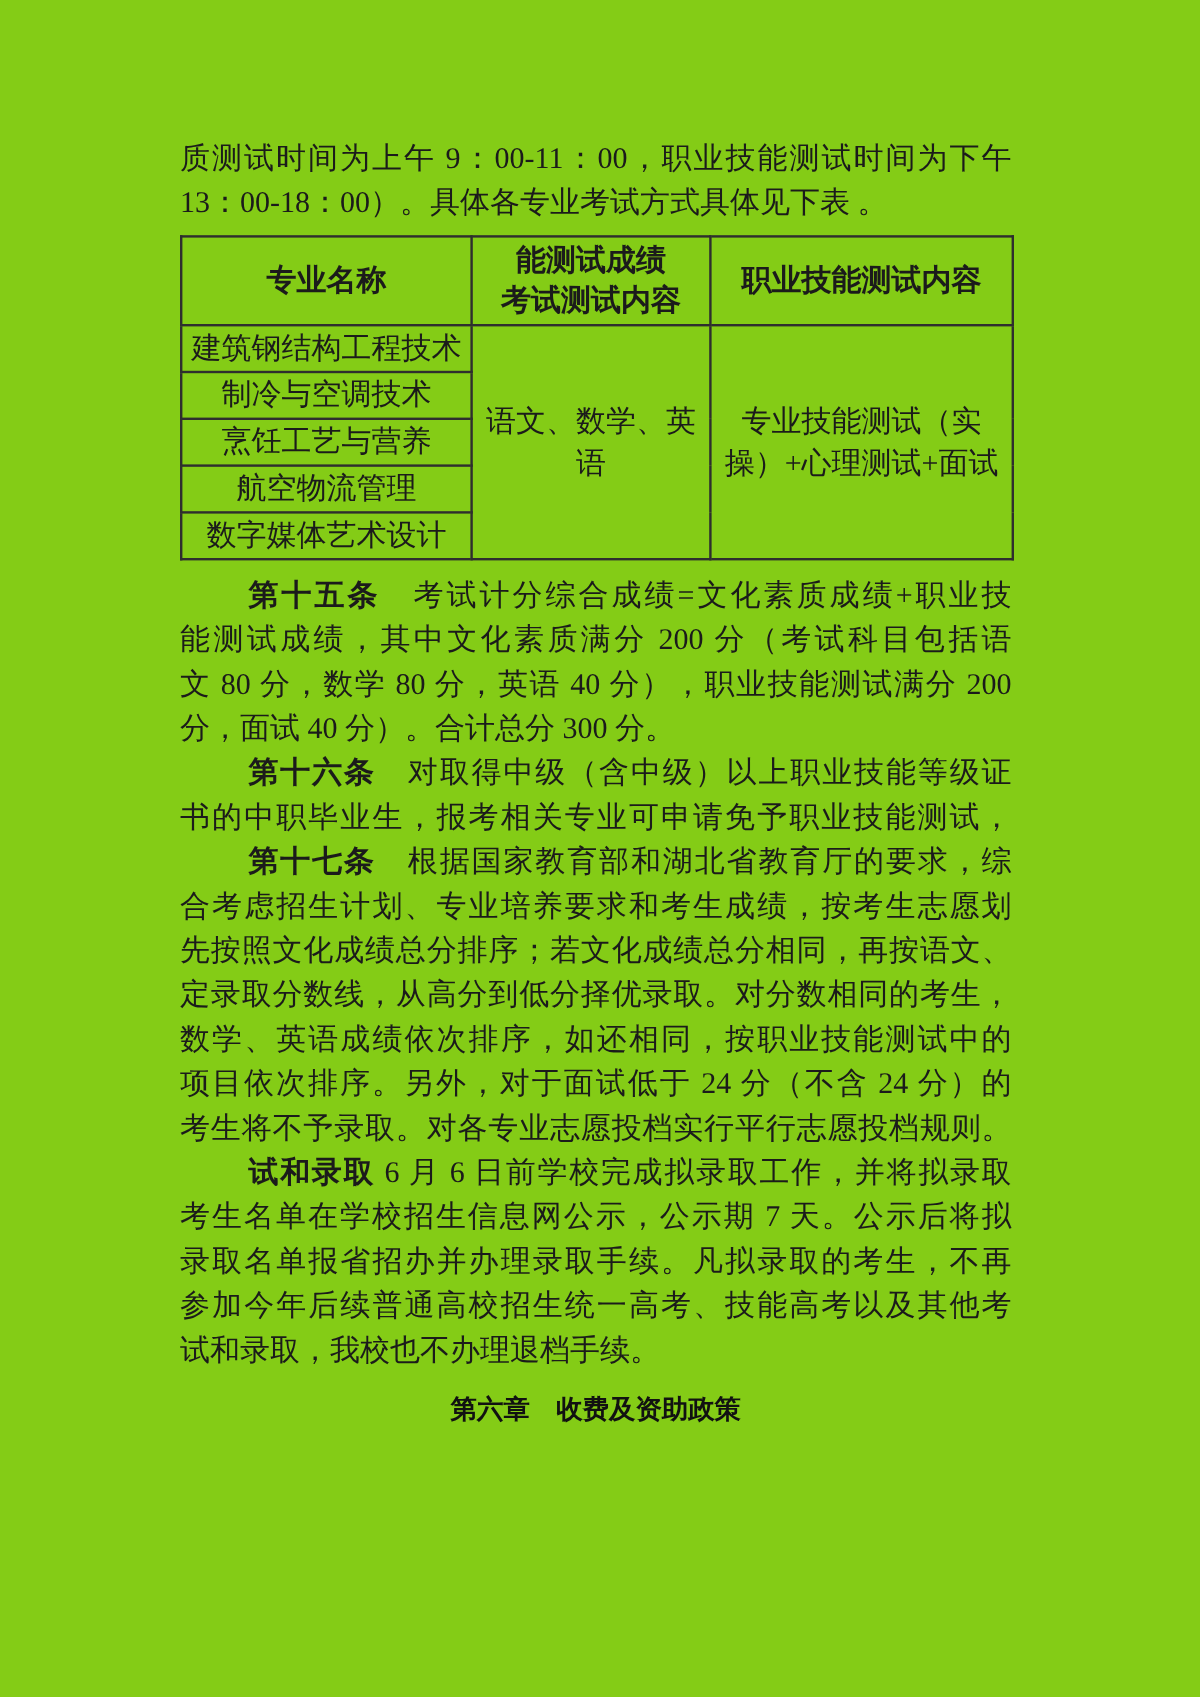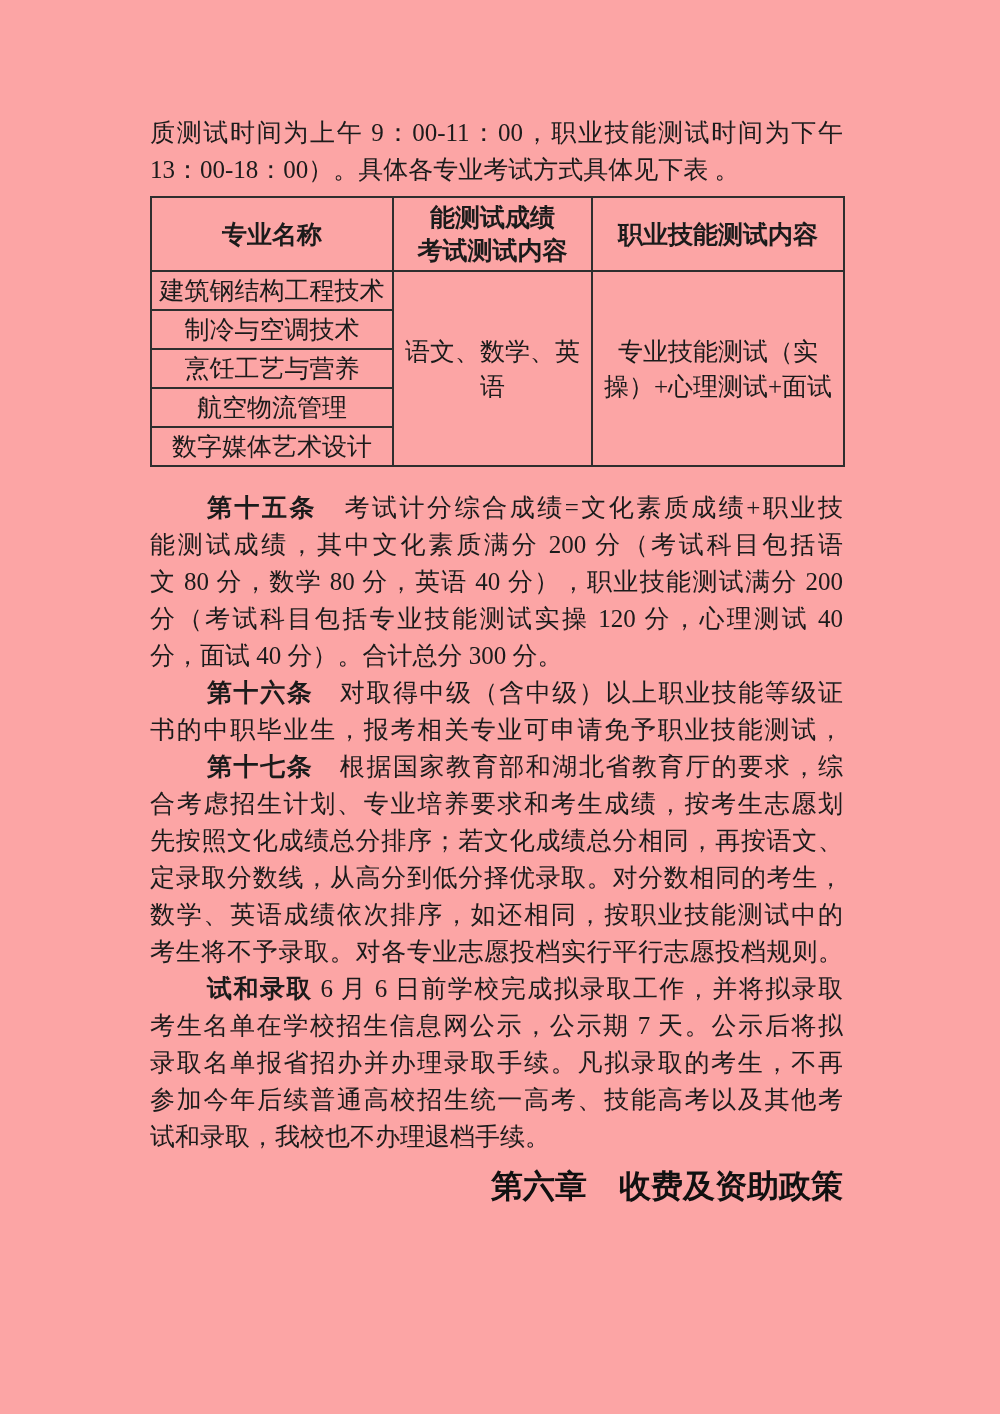--- a/index.html
+++ b/index.html
@@ -1,19 +1,19 @@
 <!DOCTYPE html>
 <html lang="zh"><head>
 <meta charset="utf-8">
 <style>
   html,body{margin:0;padding:0;background:#ffffff;}
   .page{
     position:relative;
     width:1000px;height:1414px;
-    background:#fca5a5;
+    background:#84cc16;
     box-sizing:border-box;
     padding:114px 157px 0 150px;
     font-family:"Liberation Serif", serif;
     color:#1b1b1b;
     overflow:hidden;
   }
   .line{
     font-size:25px;
     line-height:37px;
     text-align:justify;
@@ -36,27 +36,27 @@
     vertical-align:middle;
     padding:0 2px;
     font-size:25px;
     line-height:35px;
     font-weight:normal;
     overflow:hidden;
   }
   table.exam thead th{ font-weight:bold; height:72px; line-height:33px; }
   td.major-cell{ height:37px; }
   td.merged-cell{ line-height:40px; }
-  .articles{ margin-top:22px; }
+  .articles{ margin-top:11px; }
   .chapter{
     margin-top:11px;
-    text-align:right;
+    text-align:center;
     font-family:Liberation Serif, serif;
     font-weight:bold;
-    font-size:32px;
+    font-size:22px;
     line-height:40px;
     color:#111;
   }
 </style>
 </head>
 <body>
 
 <div class="page">
 
   <div class="intro">
@@ -102,39 +102,39 @@
   </table>
 
   <div class="articles">
 
     <div class="para">
       <div class="line jfull first-line">
         <b class="term">第十五条</b><span>　考试计分综合成绩=文化素质成绩+职业技</span>
       </div>
       <div class="line jfull">能测试成绩，其中文化素质满分 200 分（考试科目包括语</div>
       <div class="line jfull">文 80 分，数学 80 分，英语 40 分），职业技能测试满分 200</div>
-      <div class="line jfull">分（考试科目包括专业技能测试实操 120 分，心理测试 40</div>
       <div class="line">分，面试 40 分）。合计总分 300 分。</div>
     </div>
 
     <div class="para">
       <div class="line jfull first-line">
         <b class="term">第十六条</b><span>　对取得中级（含中级）以上职业技能等级证</span>
       </div>
       <div class="line jfull">书的中职毕业生，报考相关专业可申请免予职业技能测试，</div>
     </div>
 
     <div class="para">
       <div class="line jfull first-line">
         <b class="term">第十七条</b><span>　根据国家教育部和湖北省教育厅的要求，综</span>
       </div>
       <div class="line jfull">合考虑招生计划、专业培养要求和考生成绩，按考生志愿划</div>
       <div class="line jfull">先按照文化成绩总分排序；若文化成绩总分相同，再按语文、</div>
       <div class="line jfull">定录取分数线，从高分到低分择优录取。对分数相同的考生，</div>
       <div class="line jfull">数学、英语成绩依次排序，如还相同，按职业技能测试中的</div>
+      <div class="line jfull">项目依次排序。另外，对于面试低于 24 分（不含 24 分）的</div>
       <div class="line jfull">考生将不予录取。对各专业志愿投档实行平行志愿投档规则。</div>
     </div>
 
     <div class="para">
       <div class="line jfull first-line">
         <b class="term">试和录取</b><span> 6 月 6 日前学校完成拟录取工作，并将拟录取</span>
       </div>
       <div class="line jfull">考生名单在学校招生信息网公示，公示期 7 天。公示后将拟</div>
       <div class="line jfull">录取名单报省招办并办理录取手续。凡拟录取的考生，不再</div>
       <div class="line jfull">参加今年后续普通高校招生统一高考、技能高考以及其他考</div>

